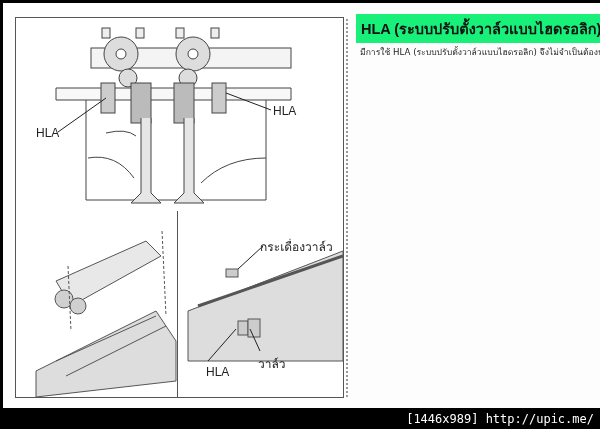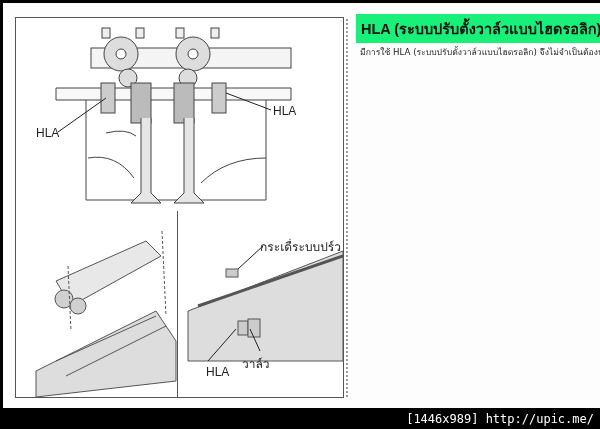--- a/index.html
+++ b/index.html
@@ -77,22 +77,22 @@
         <path d="M10 100 L165 40 L165 150 L10 150 Z" fill="#ddd"></path>
         <path d="M20 95 L165 45" fill="none" stroke-width="3"></path>
         <rect x="48" y="58" width="12" height="8" fill="#ccc"></rect>
         <rect x="60" y="110" width="10" height="14" fill="#ccc"></rect>
         <rect x="70" y="108" width="12" height="18" fill="#ccc"></rect>
       </g>
       <line x1="85" y1="35" x2="60" y2="58" stroke="#222"></line>
       <line x1="30" y1="150" x2="58" y2="118" stroke="#222"></line>
       <line x1="82" y1="140" x2="72" y2="118" stroke="#222"></line>
     </svg>
-    <span class="lbl" style="left:82px;top:26px;">กระเดื่ระบบปร์ว</span>
+    <span class="lbl" style="left:82px;top:26px;">กระเดื่องวาล์ว</span>
     <span class="lbl" style="left:28px;top:154px;">HLA</span>
-    <span class="lbl" style="left:64px;top:143px;">วาล์ว</span>
+    <span class="lbl" style="left:80px;top:143px;">วาล์ว</span>
   </div>
 
   <div class="title">HLA (ระบบปรับตั้งวาล์วแบบไฮดรอลิก)</div>
   <div class="para" style="top:42px;">มีการใช้ HLA (ระบบปรับตั้งวาล์วแบบไฮดรอลิก) จึงไม่จำเป็นต้องปรับ</div>
 </div>
 
 <div class="footer">[1446x989] http://upic.me/</div>
 
 </body></html>

